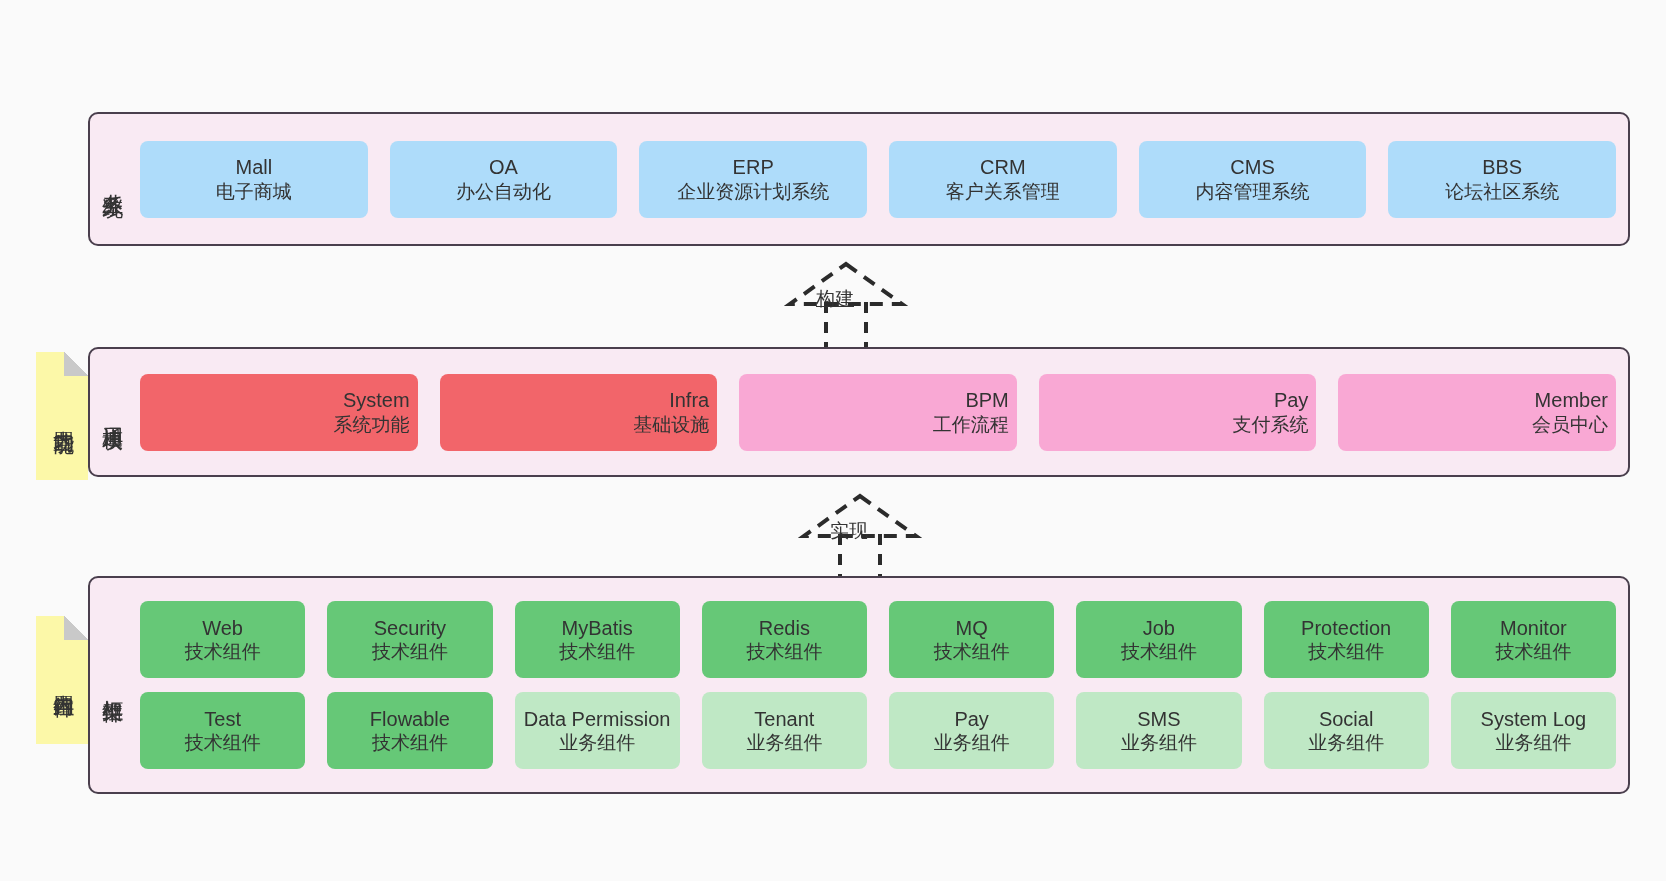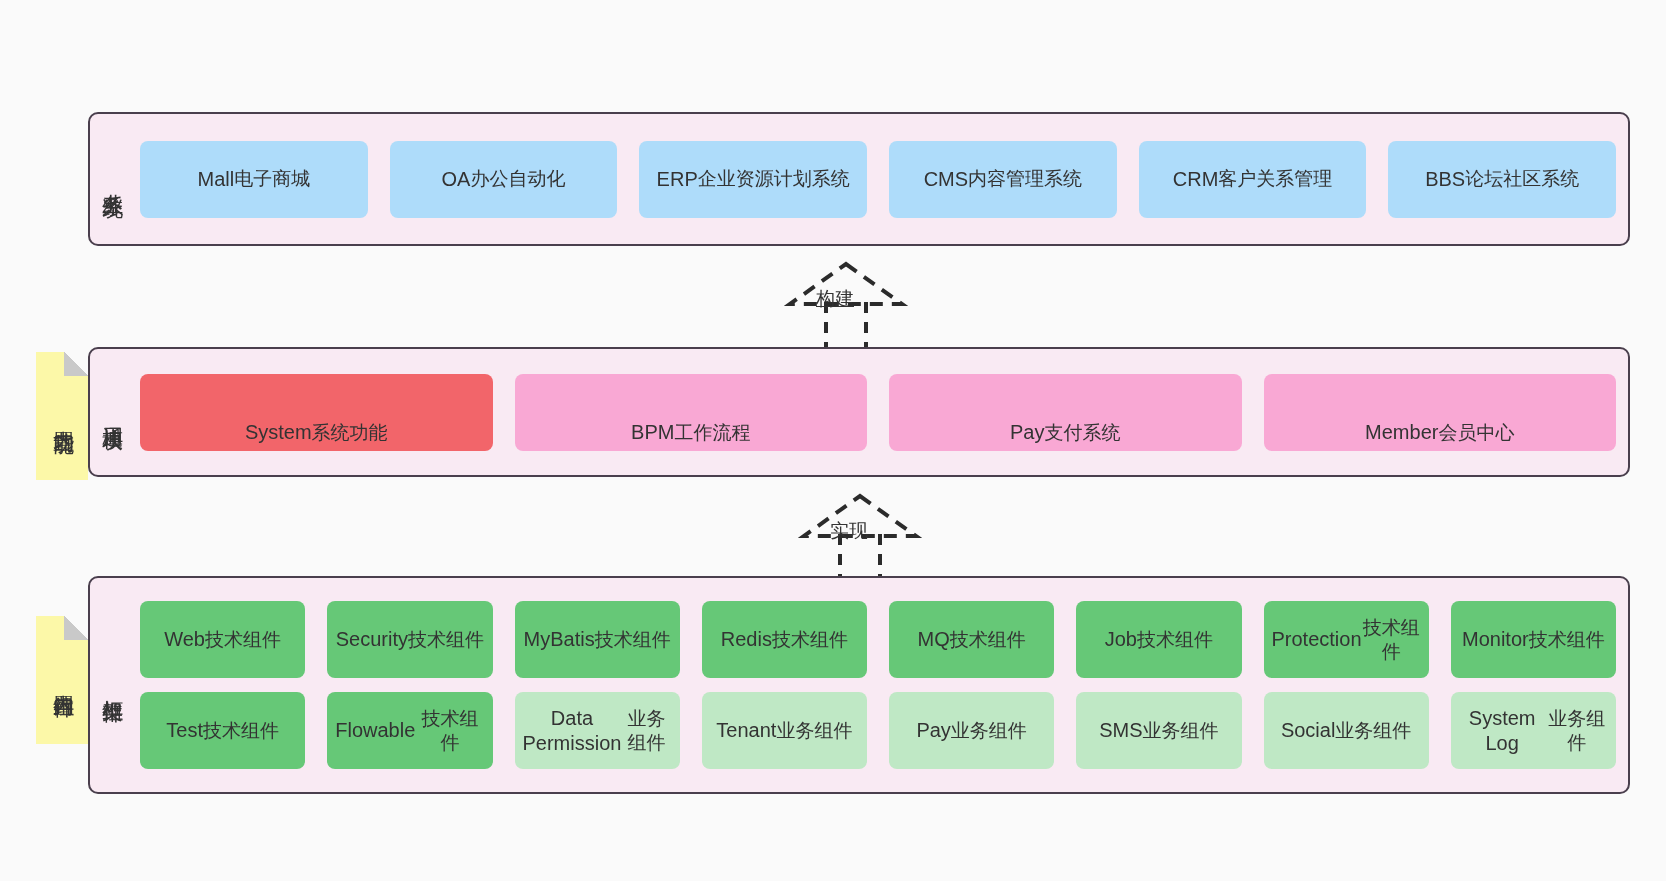--- a/index.html
+++ b/index.html
@@ -54,21 +54,21 @@
     display: flex;
     gap: 22px;
   }
 
   
   .box {
     flex: 1 1 0;
     min-width: 0;
     border-radius: 8px;
     display: flex;
-    flex-direction: row;
+    flex-direction: column;
     align-items: center;
     justify-content: center;
     text-align: center;
     box-sizing: border-box;
     padding: 6px 8px;
     user-select: none;
   }
   .box .en {
     font-size: 20px;
     line-height: 1.22;
@@ -145,26 +145,26 @@
         </div>
         <div class="box blue">
           <div class="en">OA</div>
           <div class="cn">办公自动化</div>
         </div>
         <div class="box blue">
           <div class="en">ERP</div>
           <div class="cn">企业资源计划系统</div>
         </div>
         <div class="box blue">
+          <div class="en">CRM</div>
+          <div class="cn">客户关系管理</div>
+        </div>
+        <div class="box blue">
           <div class="en">CMS</div>
           <div class="cn">内容管理系统</div>
-        </div>
-        <div class="box blue">
-          <div class="en">CRM</div>
-          <div class="cn">客户关系管理</div>
         </div>
         <div class="box blue">
           <div class="en">BBS</div>
           <div class="cn">论坛社区系统</div>
         </div>
       </div>
   </div>
 </div>
 
 <div class="arrow" style="left:752px; top:258px; width:160px; height:92px;">
@@ -178,20 +178,24 @@
 <div class="note" id="note-modules" style="left:36px; top:352px; width:52px; height:128px;">内置功能</div>
 
 <div class="layer" id="layer-modules" style="left:88px; top:347px; width:1542px; height:130px;">
   <div class="layer-title">通用模块</div>
   <div class="layer-body">
     <div class="row mod-row" id="mod-row">
         <div class="box red">
           <div class="en">System</div>
           <div class="cn">系统功能</div>
         </div>
+        <div class="box red">
+          <div class="en">Infra</div>
+          <div class="cn">基础设施</div>
+        </div>
         <div class="box pink">
           <div class="en">BPM</div>
           <div class="cn">工作流程</div>
         </div>
         <div class="box pink">
           <div class="en">Pay</div>
           <div class="cn">支付系统</div>
         </div>
         <div class="box pink">
           <div class="en">Member</div>

